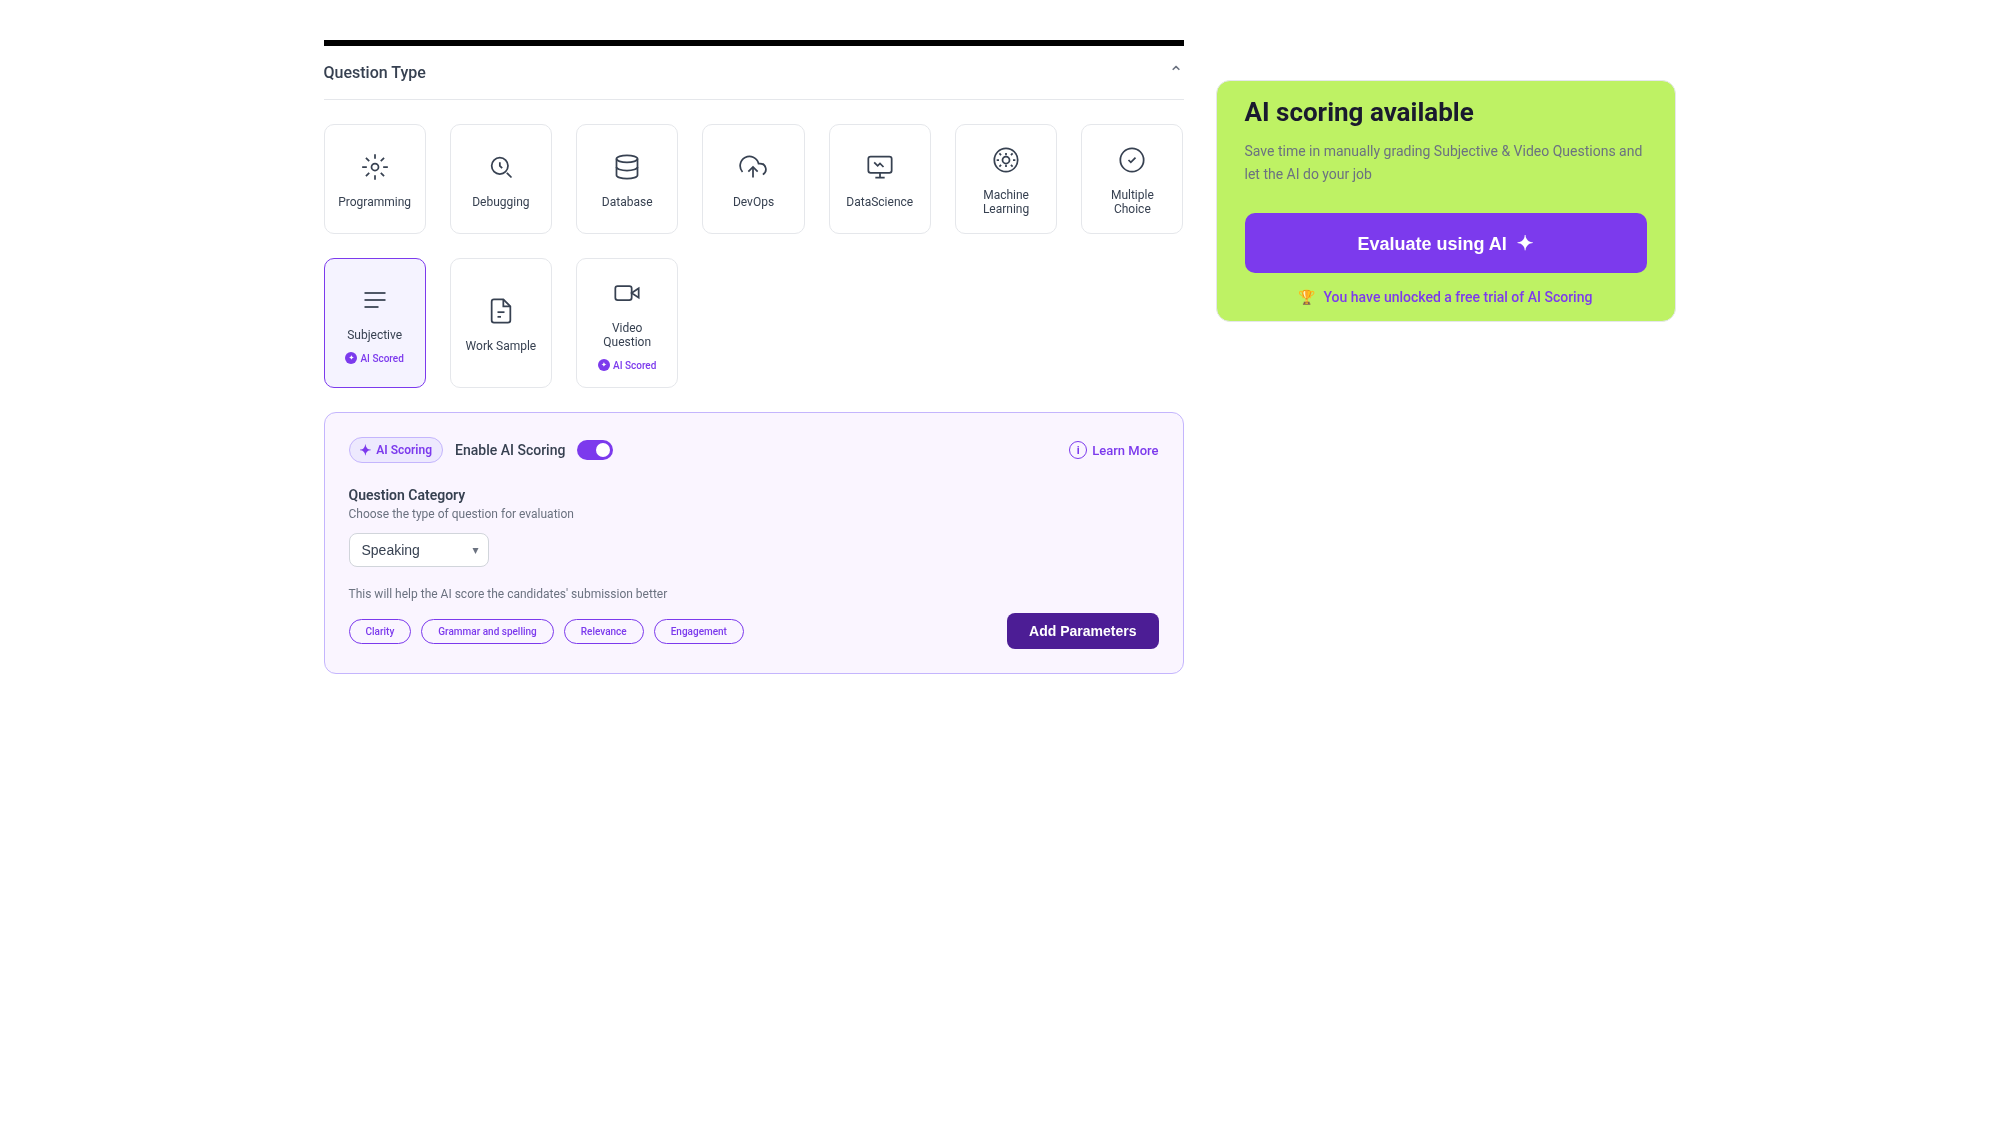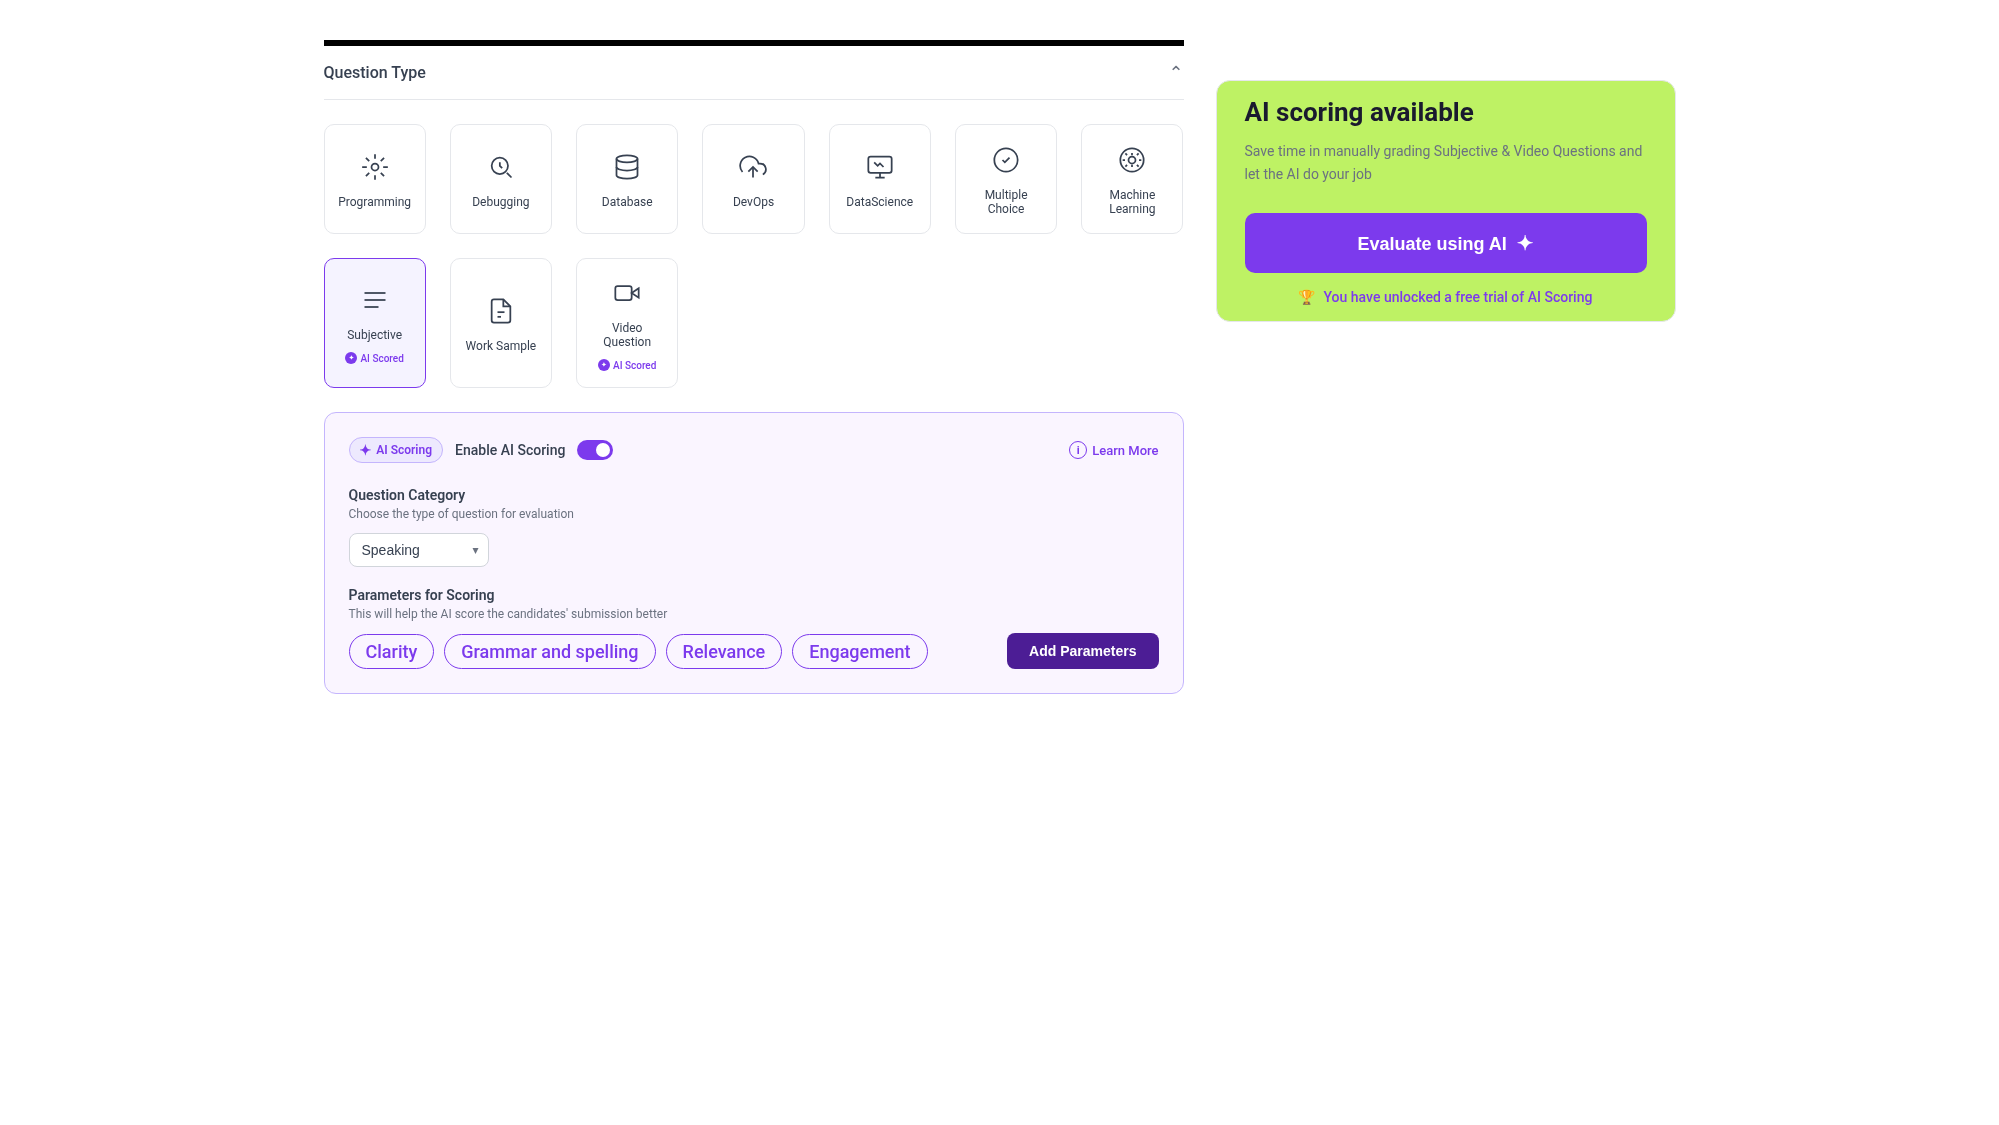--- a/index.html
+++ b/index.html
@@ -218,21 +218,21 @@
     .params-row {
       display: flex;
       align-items: center;
       gap: 10px;
       flex-wrap: wrap;
     }
     .param-tag {
       border: 1.5px solid #7c3aed;
       border-radius: 20px;
       padding: 6px 16px;
-      font-size: 18px;
+      font-size: 10px;
       color: #7c3aed;
       font-weight: 500;
       background: transparent;
       cursor: pointer;
     }
     .add-params-btn {
       margin-left: auto;
       background: #4c1d95;
       color: #fff;
       border: none;
@@ -361,36 +361,36 @@
             <path d="M7 8l3 3 2-2 3 3"></path>
           </svg>
         </span>
         <span class="card-label">DataScience</span>
       </div>
 
 
       <div class="question-card">
         <span class="card-icon">
           <svg class="icon-svg" viewBox="0 0 24 24" fill="none" stroke="#374151" stroke-width="1.5">
-            <circle cx="12" cy="12" r="10"></circle>
-            <path d="m9 12 2 2 4-4"></path>
-          </svg>
-        </span>
-        <span class="card-label">Multiple Choice</span>
-      </div>
-
-      <div class="question-card">
-        <span class="card-icon">
-          <svg class="icon-svg" viewBox="0 0 24 24" fill="none" stroke="#374151" stroke-width="1.5">
             <circle cx="12" cy="12" r="3"></circle>
             <path d="M12 2a10 10 0 0 1 0 20 10 10 0 0 1 0-20"></path>
             <path d="M12 6v2M12 16v2M6 12H4M20 12h-2M7.76 7.76l-1.42-1.42M17.66 17.66l-1.42-1.42M7.76 16.24l-1.42 1.42M17.66 6.34l-1.42 1.42"></path>
           </svg>
         </span>
         <span class="card-label">Machine Learning</span>
+      </div>
+
+      <div class="question-card">
+        <span class="card-icon">
+          <svg class="icon-svg" viewBox="0 0 24 24" fill="none" stroke="#374151" stroke-width="1.5">
+            <circle cx="12" cy="12" r="10"></circle>
+            <path d="m9 12 2 2 4-4"></path>
+          </svg>
+        </span>
+        <span class="card-label">Multiple Choice</span>
       </div>
 
       <div class="question-card active">
         <span class="card-icon">
           <svg class="icon-svg" viewBox="0 0 24 24" fill="none" stroke="#374151" stroke-width="1.5">
             <line x1="3" y1="6" x2="21" y2="6"></line>
             <line x1="3" y1="12" x2="21" y2="12"></line>
             <line x1="3" y1="18" x2="15" y2="18"></line>
           </svg>
         </span>
@@ -452,21 +452,20 @@
             <option>Speaking</option>
             <option>Writing</option>
             <option>Reading</option>
             <option>Listening</option>
           </select>
           <span class="select-arrow">▾</span>
         </div>
       </div>
 
       <div class="params-section">
-        <div class="form-label">Parameters for Scoring</div>
         <div class="form-sublabel">This will help the AI score the candidates' submission better</div>
         <div class="params-row">
           <span class="param-tag">Clarity</span>
           <span class="param-tag">Grammar and spelling</span>
           <span class="param-tag">Relevance</span>
           <span class="param-tag">Engagement</span>
           <button class="add-params-btn">Add Parameters</button>
         </div>
       </div>
     </div>

